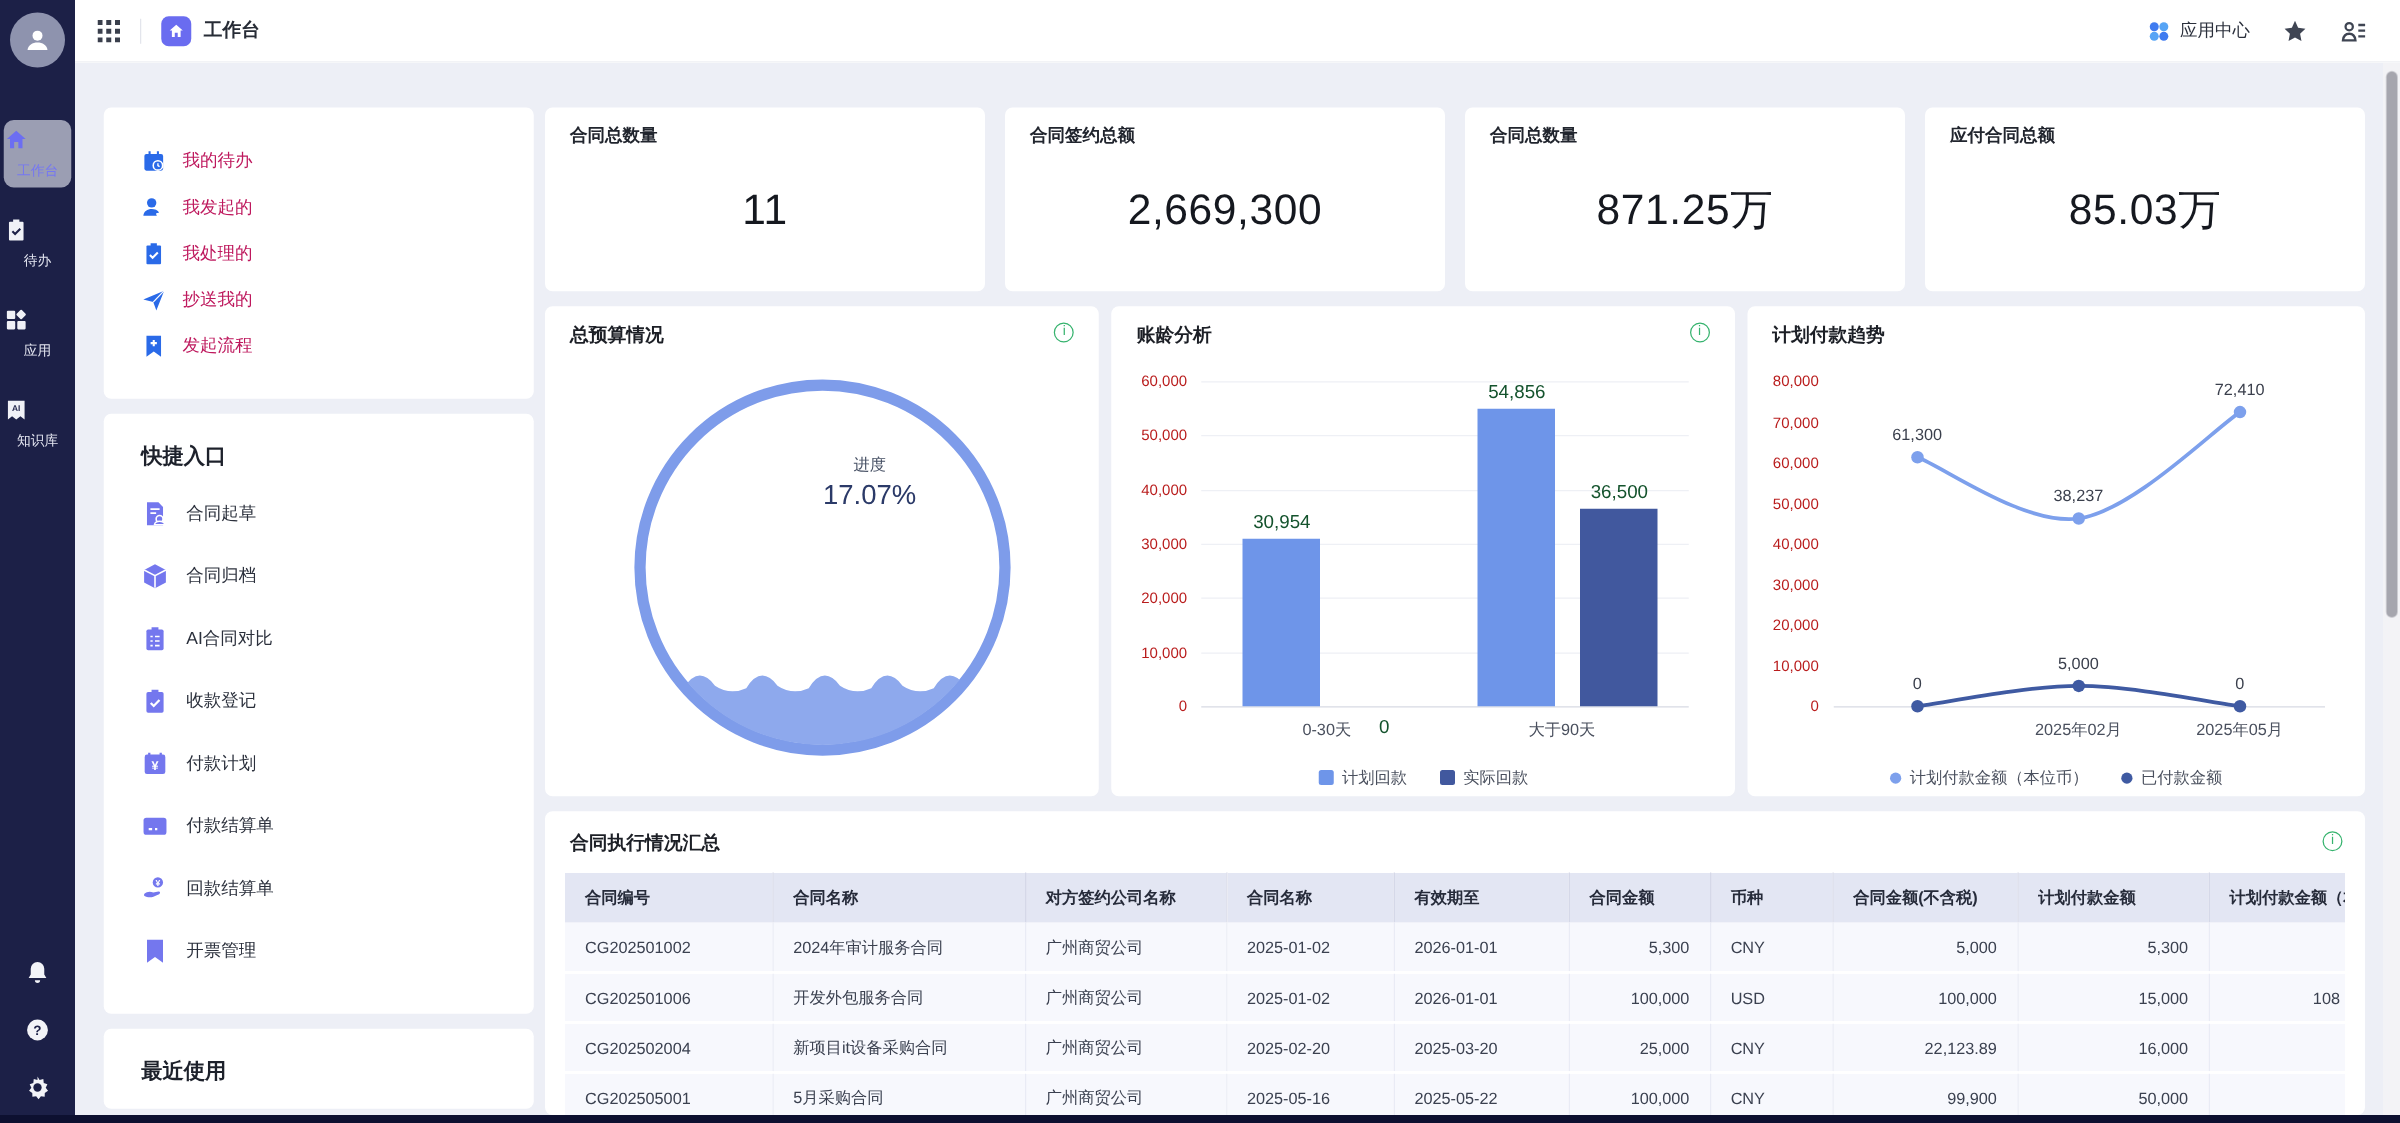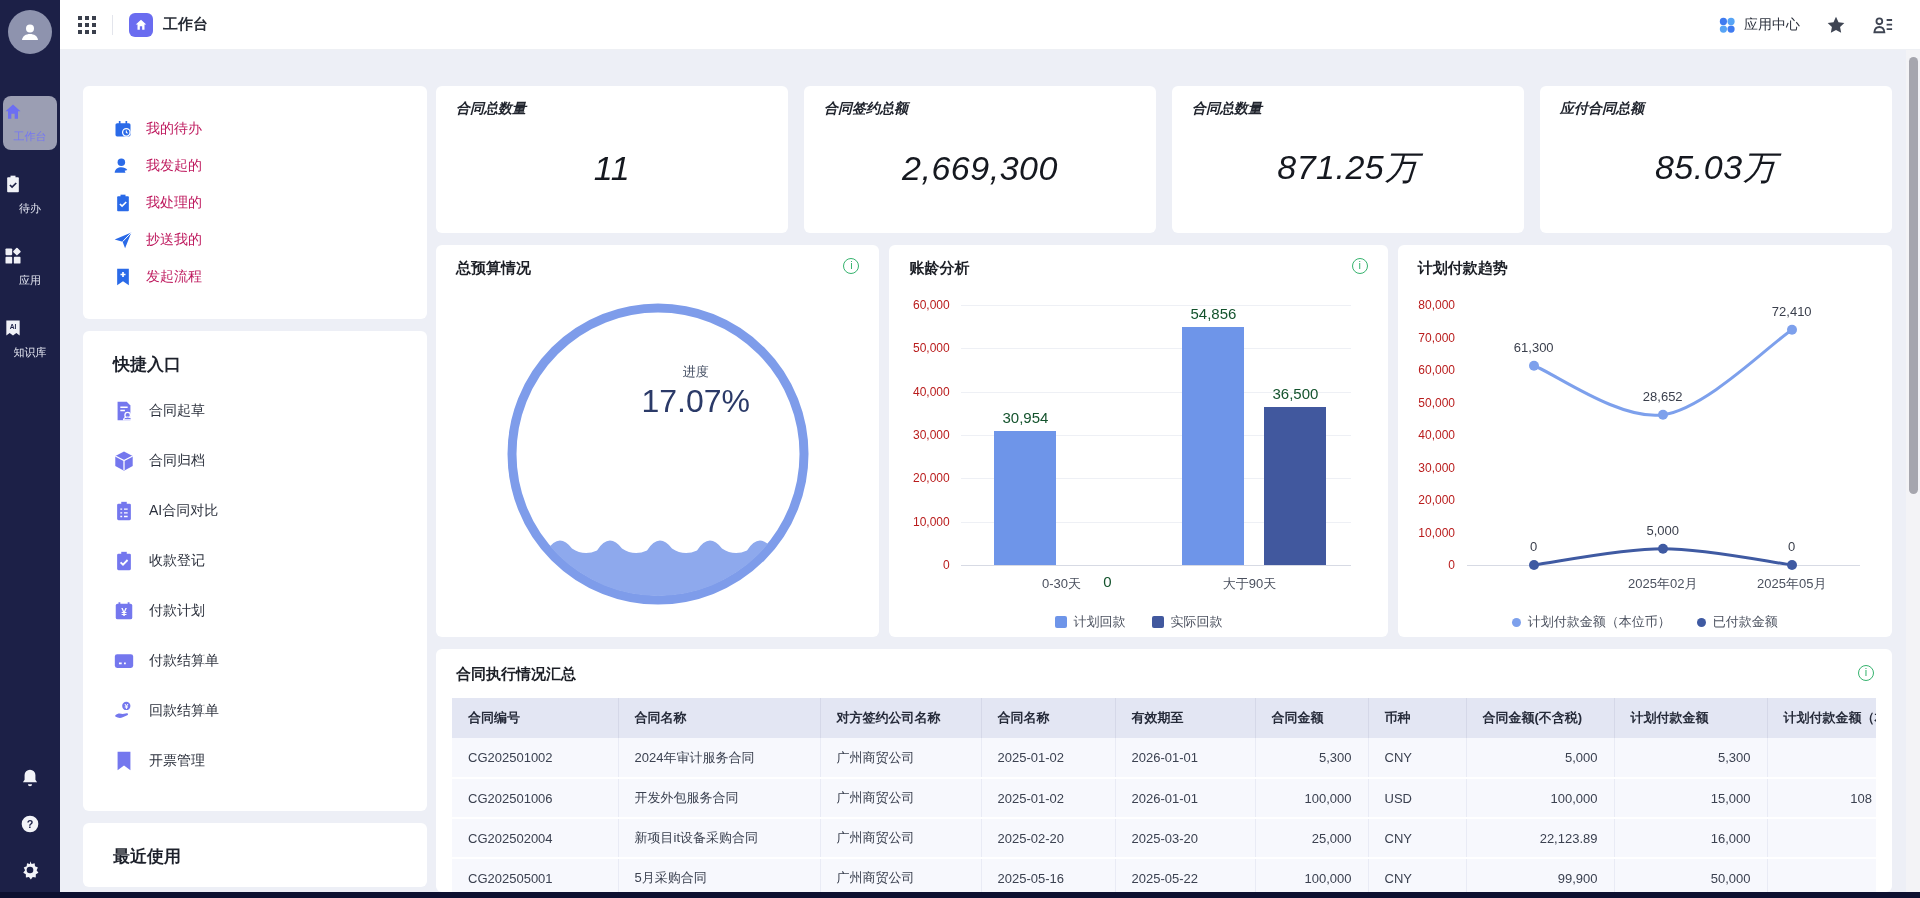--- a/index.html
+++ b/index.html
@@ -44,21 +44,21 @@
   .menu-item .mi-icon { width:20px; height:20px; color:#2a6ae8; flex:0 0 20px; }
   .quick { margin-top:12px; padding:22px 0 26px 30px; }
   .quick-title, .recent-title { font-size:17px; font-weight:700; color:#1d212b; }
   .quick-item { display:flex; align-items:center; gap:14px; height:49px; font-size:14px;
     color:#2b303c; cursor:pointer; margin-top:1px; }
   .quick-item .mi-icon { width:22px; height:22px; color:#7477ee; flex:0 0 22px; }
   .quick .quick-title { margin-bottom:10px; }
   .recent { margin-top:12px; padding:22px 30px; height:64px; }
 
   
-  .stats { display:grid; grid-template-columns:repeat(4,1fr); gap:16px;font-style:italic; }
+  .stats { display:grid; grid-template-columns:repeat(4,1fr); gap:16px; }
   .stat { height:147px; padding:14px 20px; }
   .stat-label { font-size:14px; font-weight:700; color:#21252e; }
   .stat-value { height:100px; display:flex; align-items:center; justify-content:center;
     font-size:34px; color:#15181f; letter-spacing:.5px; }
 
   
   .charts { margin-top:12px; display:flex; gap:10px; height:392px; }
   .chart-card { position:relative; overflow:hidden; }
   .chart-card h3 { position:absolute; top:14px; left:20px; font-size:15px; font-weight:700; color:#1c1f26; }
   .c-gauge { flex:445 0 0; } .c-bar { flex:500 0 0; } .c-line { flex:496 0 0; }
@@ -72,21 +72,21 @@
   .cat-lab { position:absolute; font-size:13px; color:#4a505e; transform:translateX(-50%); white-space:nowrap; }
   .legend { position:absolute; left:0; right:0; display:flex; justify-content:center; gap:26px; }
   .legend .li { display:flex; align-items:center; gap:7px; font-size:13px; color:#4a505e; }
   .sw { width:12px; height:12px; border-radius:2px; } .dot { width:9px; height:9px; border-radius:50%; }
   .pt-lab { position:absolute; font-size:13px; color:#3a3f4c; transform:translateX(-50%); white-space:nowrap; }
 
   
   .gauge-wrap { position:absolute; left:50%; top:58px; transform:translateX(-50%); width:302px; height:302px; }
   .gauge-text { position:absolute; left:0; top:118px; width:100%; text-align:center;margin-left:38px; }
   .gauge-text .gt1 { font-size:13px; color:#454f63; }
-  .gauge-text .gt2 { font-size:32px; color:#2b3a68; margin-top:2px; }
+  .gauge-text .gt2 { font-size:22px; color:#2b3a68; margin-top:2px; }
 
   
   .table-card { margin-top:12px; height:243px; padding:14px 16px 0; overflow:hidden; position:relative; }
   .table-title { font-size:15px; font-weight:700; color:#1c1f26; margin:2px 0 14px 4px; }
   table { border-collapse:collapse; table-layout:fixed; width:1424px; }
   th { background:#e3e6f3; font-size:13px; font-weight:700; color:#262b3a; text-align:left;
     height:40px; padding:0 16px; border-right:1px solid #d5d8e8; overflow:hidden; white-space:nowrap; }
   th:last-child { border-right:none; }
   td { background:#f7f8fd; font-size:13px; color:#3b4150; height:40px; padding:0 16px;
     border-right:1px solid #e9ebf5; border-bottom:2px solid #fff; overflow:hidden; white-space:nowrap; }
@@ -447,21 +447,21 @@
               <path d="M136 120.775 C157.5 128.94495833333335 222 175.8126666666667 265 169.79475000000002 C308 163.77683333333334 372.5 98.85537500000002 394 84.66750000000002" fill="none" stroke="#7da0ec" stroke-width="3"></path>
               <circle cx="136" cy="120.775" r="5" fill="#7da0ec"></circle>
               <circle cx="265" cy="169.79475000000002" r="5" fill="#7da0ec"></circle>
               <circle cx="394" cy="84.66750000000002" r="5" fill="#7da0ec"></circle>
               <path d="M136 320 C157.5 317.2916666666667 222 303.75 265 303.75 C308 303.75 372.5 317.2916666666667 394 320" fill="none" stroke="#3f5aa2" stroke-width="3"></path>
               <circle cx="136" cy="320" r="5" fill="#3f5aa2"></circle>
               <circle cx="265" cy="303.75" r="5" fill="#3f5aa2"></circle>
               <circle cx="394" cy="320" r="5" fill="#3f5aa2"></circle>
             </svg>
             <div class="pt-lab" style="left: 136px; top: 94.775px;">61,300</div>
-            <div class="pt-lab" style="left: 265px; top: 143.795px;">28,652</div>
+            <div class="pt-lab" style="left: 265px; top: 143.795px;">38,237</div>
             <div class="pt-lab" style="left: 394px; top: 58.6675px;">72,410</div>
             <div class="pt-lab" style="left: 136px; top: 294px;">0</div>
             <div class="pt-lab" style="left: 265px; top: 277.75px;">5,000</div>
             <div class="pt-lab" style="left: 394px; top: 294px;">0</div>
             <div class="legend" style="top: 368px;">
               <span class="li">
                 <span class="dot" style="background:#7da0ec"></span>
                 <span>计划付款金额（本位币）</span>
               </span>
               <span class="li">

